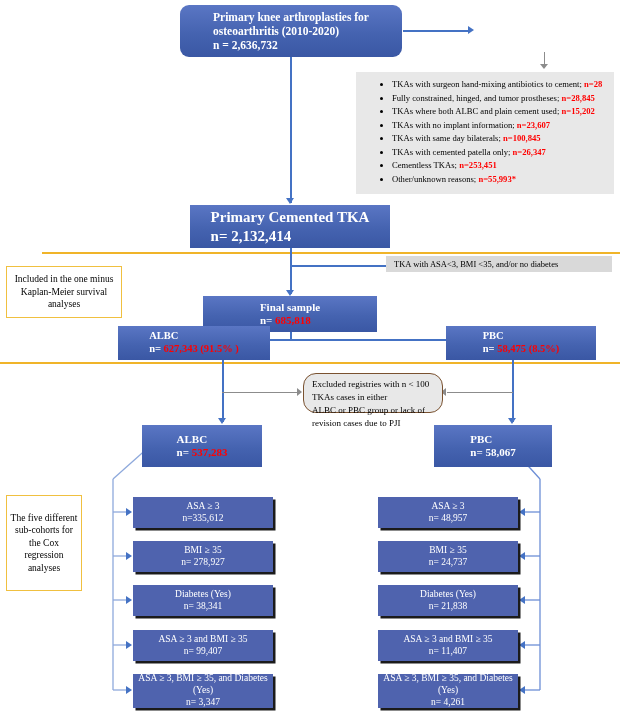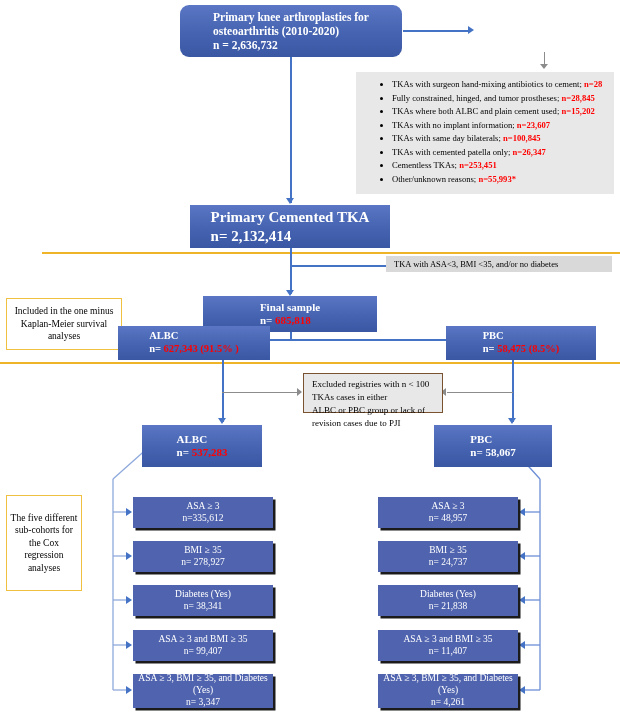--- a/index.html
+++ b/index.html
@@ -197,21 +197,21 @@
     <span>TKA with ASA&lt;3, BMI &lt;35, and/or no diabetes</span>
   </div>
 
   <div class="abs bluebox" style="left:203px;top:296px;width:174px;height:36px;font-size:11px;">
     <div>
       <div>Final sample</div>
       <div><span>n= </span><span class="numred">685,818</span></div>
     </div>
   </div>
 
-  <div class="abs yellowbox" style="left:6px;top:298px;width:116px;height:52px;">
+  <div class="abs yellowbox" style="left:6px;top:266px;width:116px;height:52px;">
     <span>Included in the one minus Kaplan-Meier survival analyses</span>
   </div>
 
   <div class="abs vline" style="left:290px;top:332px;height:8px;"></div>
   <div class="abs hline" style="left:170px;top:339px;width:350px;"></div>
   <div class="abs vline" style="left:170px;top:339px;height:6px;"></div>
   <div class="abs vline" style="left:519px;top:339px;height:6px;"></div>
   <div class="abs arrow-d" style="left:166px;top:338px;"></div>
   <div class="abs arrow-d" style="left:515px;top:338px;"></div>
 
@@ -235,21 +235,21 @@
   <div class="abs arrow-d" style="left:218px;top:418px;"></div>
 
   <div class="abs hline-grey" style="left:222px;top:392px;width:76px;"></div>
   <div class="abs arrow-r-grey" style="left:297px;top:388px;"></div>
 
   <div class="abs vline" style="left:512px;top:360px;height:62px;"></div>
   <div class="abs arrow-d" style="left:508px;top:418px;"></div>
   <div class="abs hline-grey" style="left:447px;top:392px;width:66px;"></div>
   <div class="abs arrow-l-grey" style="left:441px;top:388px;"></div>
 
-  <div class="abs brownbox" style="left:303px;top:373px;width:140px;height:40px;">
+  <div class="abs brownbox" style="left:303px;top:373px;width:140px;height:40px;border-radius:13px;">
     <div>
       <div>Excluded registries with n &lt; 100 TKAs cases in either</div>
       <div><span>ALBC or PBC group or lack of revision cases due to PJI</span></div>
     </div>
   </div>
 
   <div class="abs bluebox" style="left:142px;top:425px;width:120px;height:42px;font-size:11px;">
     <div>
       <div>ALBC</div>
       <div><span>n= </span><span class="numred">537,283</span></div>

